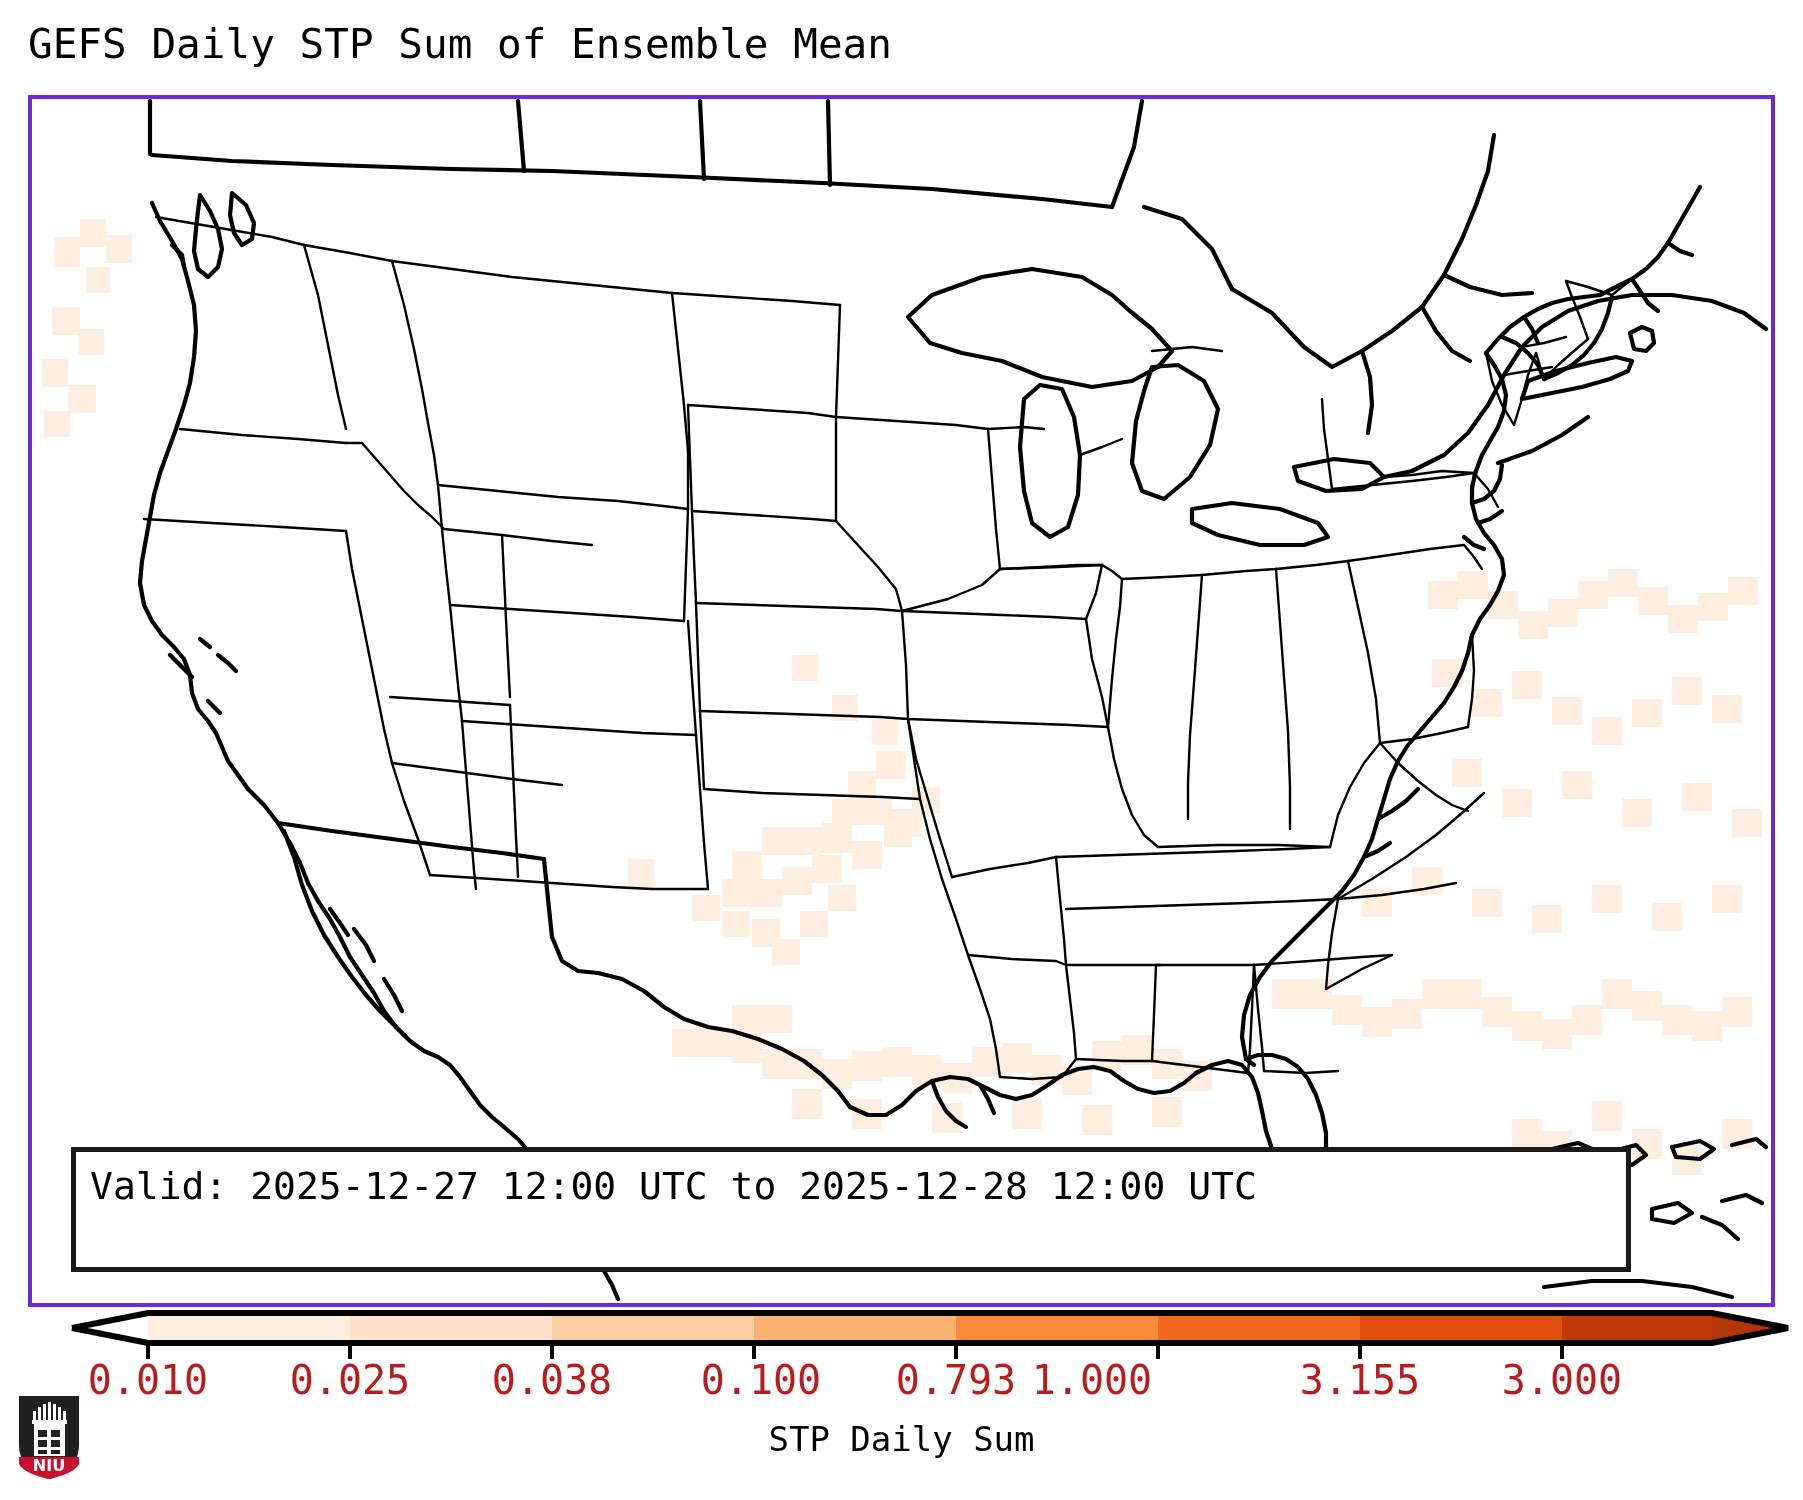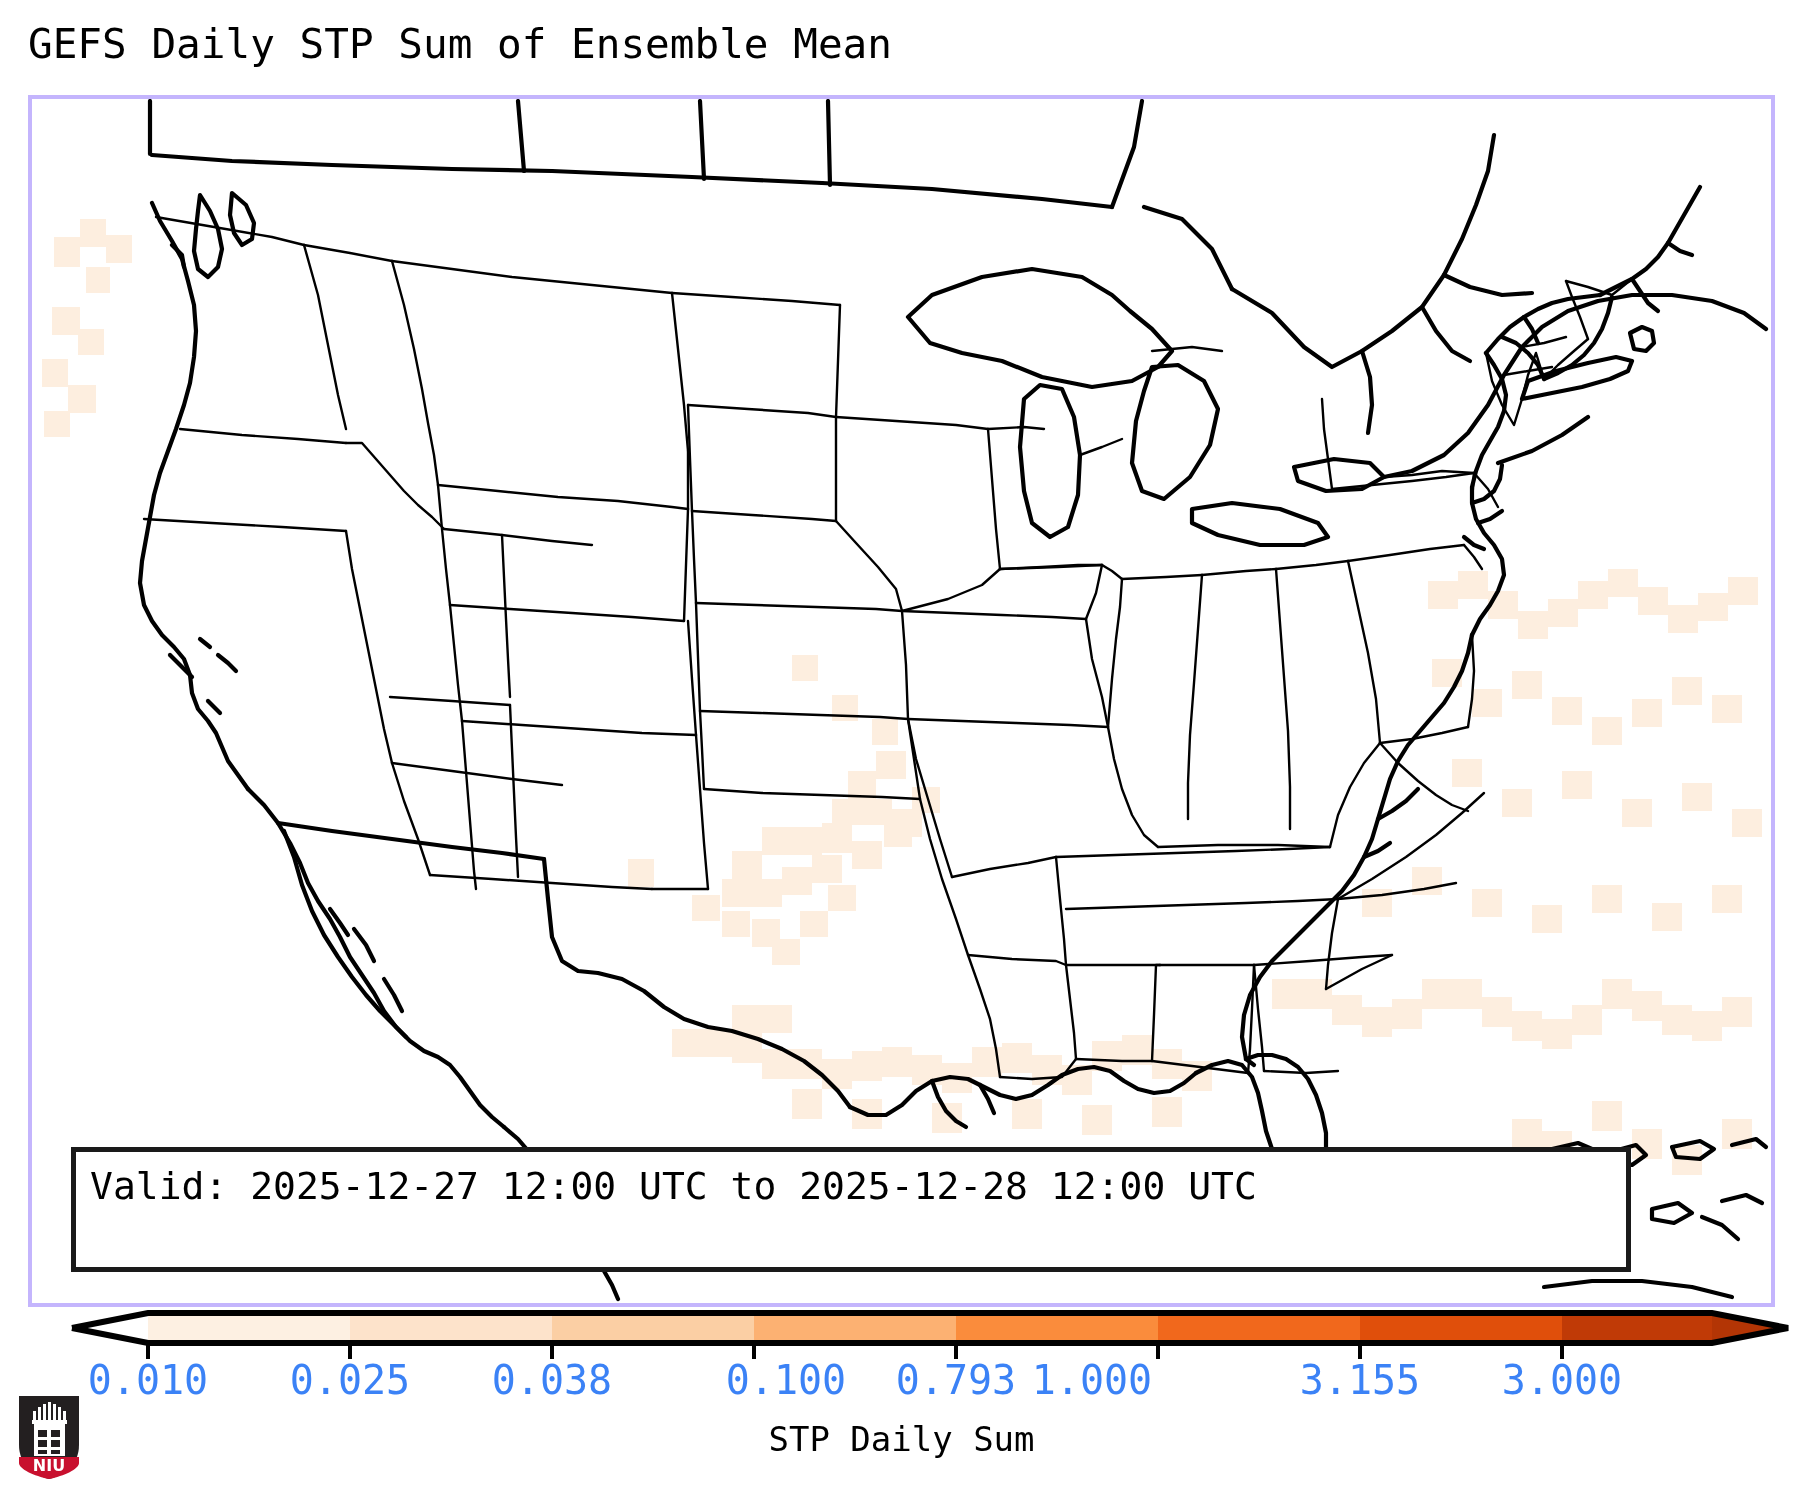--- a/index.html
+++ b/index.html
@@ -35,21 +35,21 @@
     white-space: pre;
   }
 
   
   #map-panel {
     position: absolute;
     left: 28px;
     top: 95px;
     width: 1747px;
     height: 1212px;
-    border: 4px solid #c4b5fd;
+    border: 4px solid #6d28d9;
     box-sizing: border-box;
     background: #ffffff;
     overflow: hidden;
   }
   #map-svg { position: absolute; left: 0; top: 0; }
   #data-svg { position: absolute; left: 0; top: 0; }
 
   
   #info-box {
     position: absolute;
@@ -81,21 +81,21 @@
     width: 1803px;
     height: 90px;
   }
   #cbar-svg { position: absolute; left: 0; top: 0; }
 
   .cb-tick-label {
     position: absolute;
     top: 50px;
     font-size: 40px;
     line-height: 46px;
-    color: #3b82f6;
+    color: #b91c1c;
     white-space: pre;
     transform: translateX(-50%);
   }
 
   #cb-axis-label {
     position: absolute;
     left: 0;
     top: 1415px;
     width: 1803px;
     text-align: center;
@@ -562,21 +562,21 @@
         <line x1="956" y1="36" x2="956" y2="52"></line>
         <line x1="1158" y1="36" x2="1158" y2="52"></line>
         <line x1="1360" y1="36" x2="1360" y2="52"></line>
         <line x1="1562" y1="36" x2="1562" y2="52"></line>
       </g>
     </svg>
 
     <div class="cb-tick-label" style="left:148px">0.010</div>
     <div class="cb-tick-label" style="left:350px">0.025</div>
     <div class="cb-tick-label" style="left:552px">0.038</div>
-    <div class="cb-tick-label" style="left:786px">0.100</div>
+    <div class="cb-tick-label" style="left:761px">0.100</div>
     <div class="cb-tick-label" style="left:956px">0.793</div>
     <div class="cb-tick-label" style="left:1092px">1.000</div>
     <div class="cb-tick-label" style="left:1360px">3.155</div>
     <div class="cb-tick-label" style="left:1562px">3.000</div>
   </div>
 
   <div id="cb-axis-label">STP Daily Sum</div>
 
   <svg id="niu-logo" viewBox="0 0 66 88">
 

